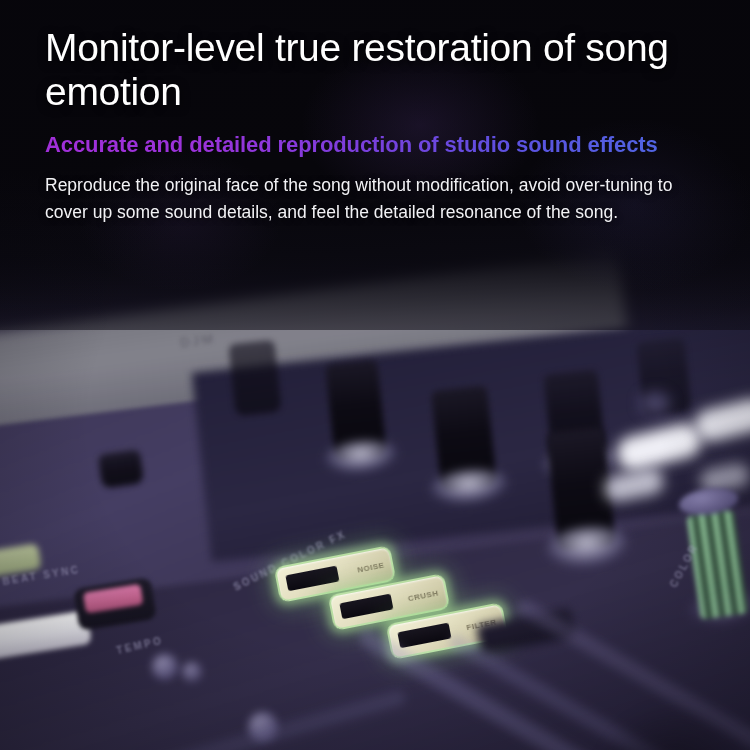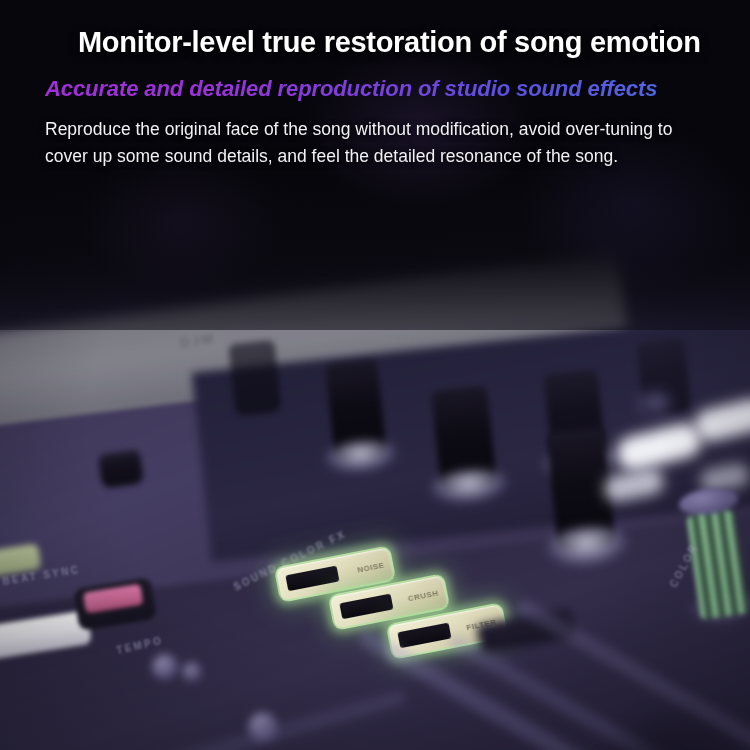--- a/index.html
+++ b/index.html
@@ -181,35 +181,34 @@
 
   .vignette{
     position:absolute; left:0; top:0; width:750px; height:750px;
     background:radial-gradient(ellipse 680px 560px at 50% 56%, transparent 42%, rgba(6,5,11,.55) 100%);
   }
 
   
   .copy{ position:absolute; left:0; top:0; width:750px; padding:26px 44px 0 45px; }
 
   .headline{
-    font-size:29px; font-weight:700; line-height:1.14;
+    font-size:39px; font-weight:400; line-height:1.14;
     color:#ffffff; letter-spacing:-.3px;
     text-shadow:0 2px 10px rgba(0,0,0,.85);
     max-width:660px;
-    margin-left:33px;
   }
 
   .subhead{
     margin-top:16px;
     font-size:22px; font-weight:600; line-height:1.28;
     letter-spacing:-.1px;
     max-width:660px;
     background:linear-gradient(90deg,#a12fd9 0%,#9a33da 24%,#7b3fdd 48%,#5b52e0 72%,#4d6ae2 100%);
     -webkit-background-clip:text; background-clip:text;
-    -webkit-text-fill-color:transparent; color:transparent;font-style:italic;
+    -webkit-text-fill-color:transparent; color:transparent;
   }
 
   .body{
     margin-top:13px;
     font-size:17.5px; font-weight:400; line-height:1.52;
     color:#f2f2f5; max-width:672px;
     text-shadow:0 1px 6px rgba(0,0,0,.8);
   }
 </style>
 </head>

